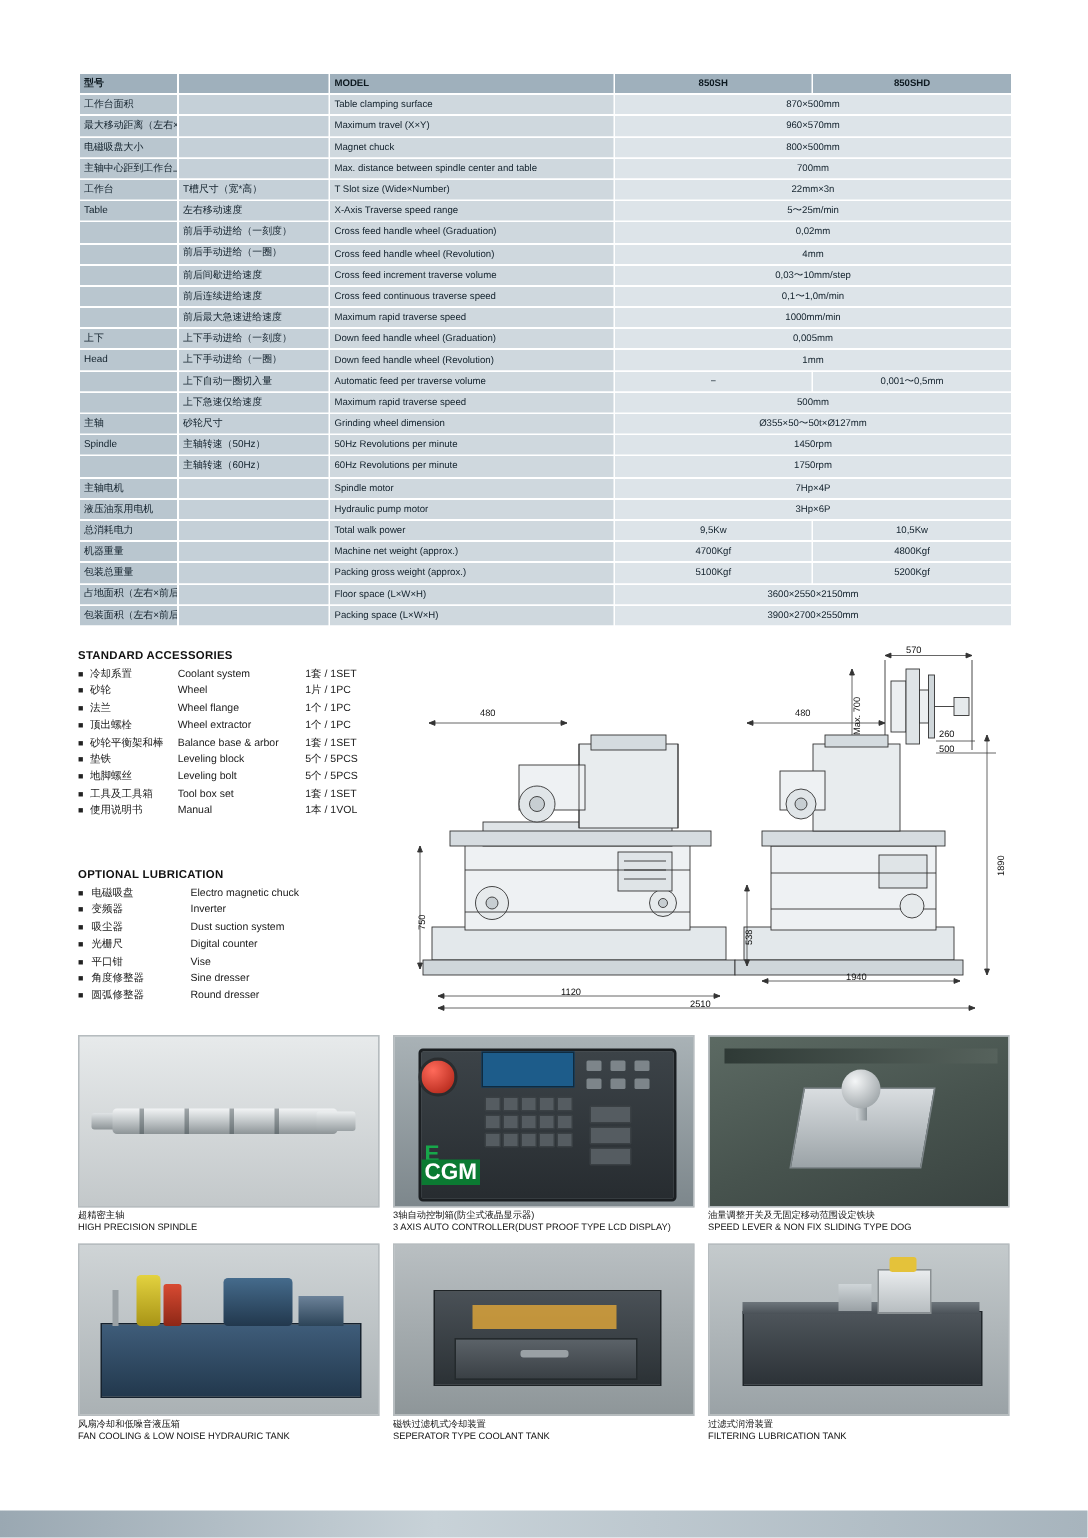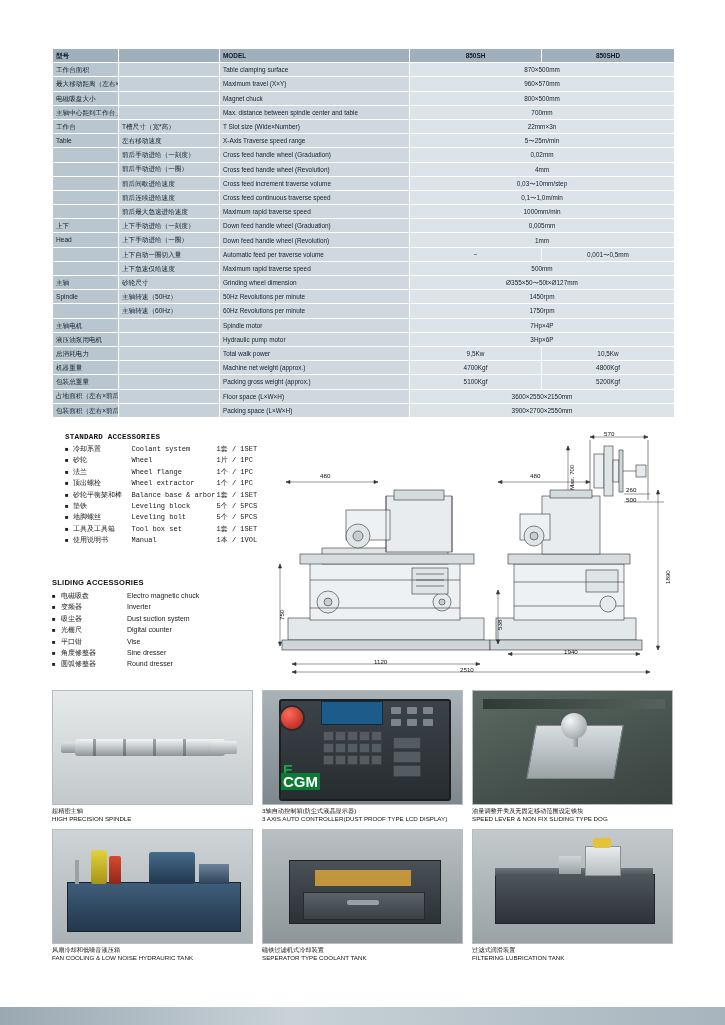--- a/index.html
+++ b/index.html
@@ -465,21 +465,21 @@
           <tr>
             <td class="c-cn cn-txt">包装面积（左右×前后×上下）</td>
             <td class="c-cn2 cn-txt"></td>
             <td class="c-en en-txt">Packing space (L×W×H)</td>
             <td class="c-val" colspan="2">3900×2700×2550mm</td>
           </tr>
         </tbody>
     </table>
   </div>
 
-  <div class="acc-block" style="left:65px; top:432px; width:210px;font-family:Liberation Mono, monospace;">
+  <div class="acc-block" style="left:52px; top:432px; width:210px;">
     <div class="acc-title">STANDARD ACCESSORIES</div>
     <div id="std-acc-list">
         <div class="acc-row">
           <span class="acc-bullet">■</span>
           <span class="acc-cn">冷却系置</span>
           <span class="acc-en">Coolant system</span>
           <span class="acc-qty">1套 / 1SET</span>
         </div>
         <div class="acc-row">
           <span class="acc-bullet">■</span>
@@ -526,21 +526,21 @@
         <div class="acc-row">
           <span class="acc-bullet">■</span>
           <span class="acc-cn">使用说明书</span>
           <span class="acc-en">Manual</span>
           <span class="acc-qty">1本 / 1VOL</span>
         </div>
       </div>
   </div>
 
   <div class="acc-block" style="left:52px; top:578px; width:210px;">
-    <div class="acc-title">SLIDING ACCESSORIES</div>
+    <div class="acc-title">OPTIONAL LUBRICATION</div>
     <div id="opt-acc-list">
         <div class="acc-row">
           <span class="acc-bullet">■</span>
           <span class="acc-cn">电磁吸盘</span>
           <span class="acc-en">Electro magnetic chuck</span>
         </div>
         <div class="acc-row">
           <span class="acc-bullet">■</span>
           <span class="acc-cn">变频器</span>
           <span class="acc-en">Inverter</span>

